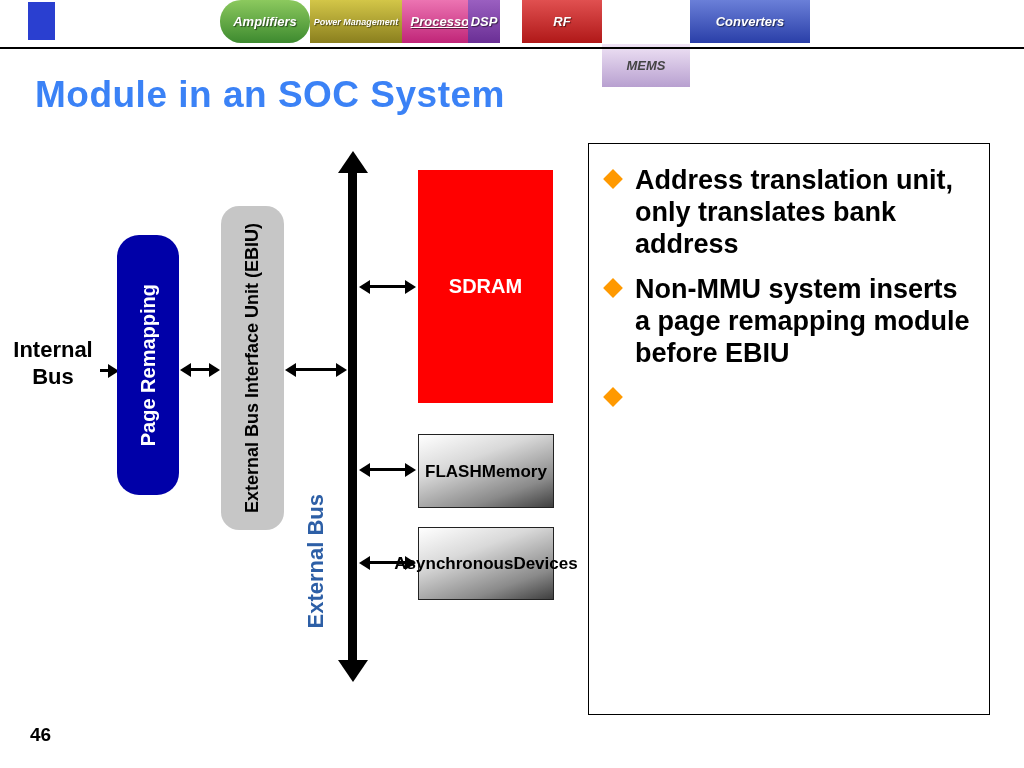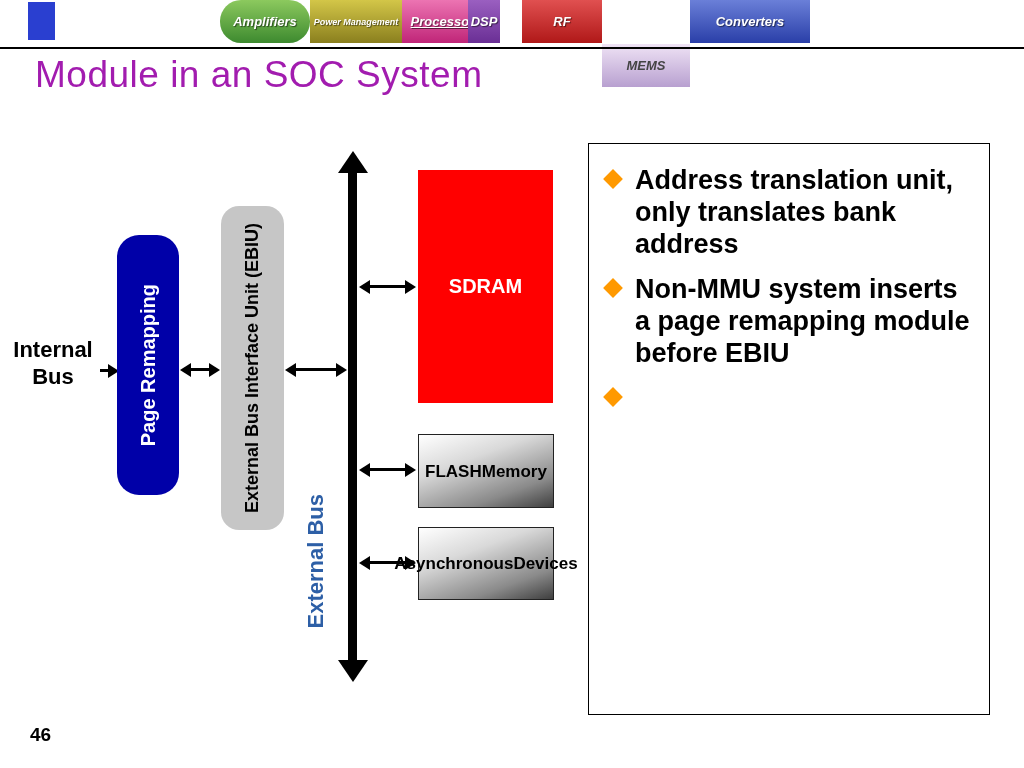--- a/index.html
+++ b/index.html
@@ -21,22 +21,22 @@
   .seg-power       { left:310px; width:92px;  background:linear-gradient(180deg,#d3c648 0%,#8a7f1e 100%); font-size:9px; }
   .seg-processors  { left:402px; width:88px;  background:linear-gradient(180deg,#ec74b2 0%,#c02578 100%);text-decoration:underline; }
   .seg-dsp         { left:468px; width:32px;  background:linear-gradient(180deg,#9a5fc0 0%,#6a2f95 100%); }
   .seg-rf          { left:522px; width:80px;  background:linear-gradient(180deg,#e05050 0%,#b01818 100%); }
   .seg-mems        { left:602px; width:88px;  background:linear-gradient(180deg,#efe3f5 0%,#b8a0d0 100%); color:#444; text-shadow:none;margin-top:44px; }
   .seg-converters  { left:690px; width:120px; background:linear-gradient(180deg,#6a7fd8 0%,#2a3fa8 100%); }
   .banner-rule { position:absolute; left:0; top:47px; width:1024px; height:2px; background:#000; }
 
   
   .title {
-    position:absolute; left:35px; top:54px; font-size:37px; font-weight:400;
-    color:#a21caf; letter-spacing:.5px;
+    position:absolute; left:35px; top:74px; font-size:37px; font-weight:700;
+    color:#3b82f6; letter-spacing:.5px;
   }
 
   
   .internal-bus-label {
     position:absolute; left:2px; top:336px; width:102px; text-align:center;
     font-weight:bold; font-size:22px; line-height:27px; color:#000;
   }
 
   .harrow { position:absolute; height:3px; background:#000; }
   .harrow::before {

